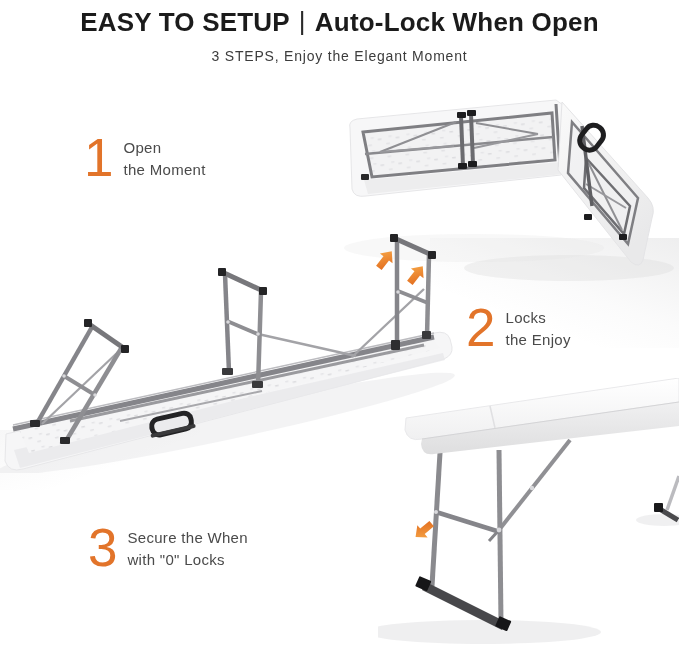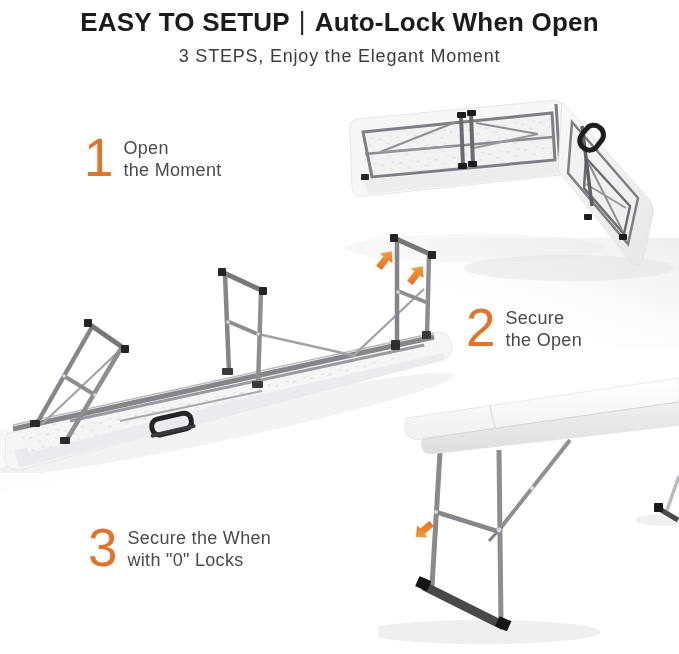--- a/index.html
+++ b/index.html
@@ -9,30 +9,30 @@
     -webkit-font-smoothing:antialiased;
   }
   
   .header{position:absolute;left:0;top:6px;width:679px;text-align:center;}
   .title{
     font-size:26px;font-weight:700;color:#1b1b1b;letter-spacing:.2px;
     line-height:32px;white-space:nowrap;
   }
   .title .divider{font-weight:400;color:#2a2a2a;padding:0 9px;position:relative;top:-1px;}
   .subtitle{
-    margin-top:6px;font-size:18px;font-weight:400;color:#3c3c3c;
+    margin-top:6px;font-size:14px;font-weight:400;color:#3c3c3c;
     letter-spacing:.8px;line-height:24px;
   }
   
   .step{position:absolute;display:flex;align-items:flex-start;gap:11px;}
   .step-number{
     font-size:53px;font-weight:300;color:var(--accent,#E2742A);
     line-height:44px;letter-spacing:-1px;
   }
-  .step-text{font-size:18px;line-height:22px;color:#4a4a4a;letter-spacing:.3px;padding-top:1px;}
+  .step-text{font-size:15px;line-height:22px;color:#4a4a4a;letter-spacing:.3px;padding-top:1px;}
   .step-text div{white-space:nowrap;}
   #step1{left:84px;top:136px;}
   #step2{left:466px;top:306px;}
   #step3{left:88px;top:526px;}
   
   .fig{position:absolute;}
   #fig1{left:334px;top:88px;width:345px;height:200px;}
   #fig2{left:0;top:228px;width:465px;height:245px;}
   #fig3{left:378px;top:378px;width:301px;height:276px;}
   .shade-wedge{
@@ -66,22 +66,22 @@
     <div class="step-number">1</div>
     <div class="step-text">
       <div>Open</div>
       <div>the Moment</div>
     </div>
   </div>
 
   <div class="step" id="step2">
     <div class="step-number">2</div>
     <div class="step-text">
-      <div>Secure</div>
-      <div>the Open</div>
+      <div>Locks</div>
+      <div>the Enjoy</div>
     </div>
   </div>
 
   <div class="step" id="step3">
     <div class="step-number">3</div>
     <div class="step-text">
       <div>Secure the When</div>
       <div>with "0" Locks</div>
     </div>
   </div>

